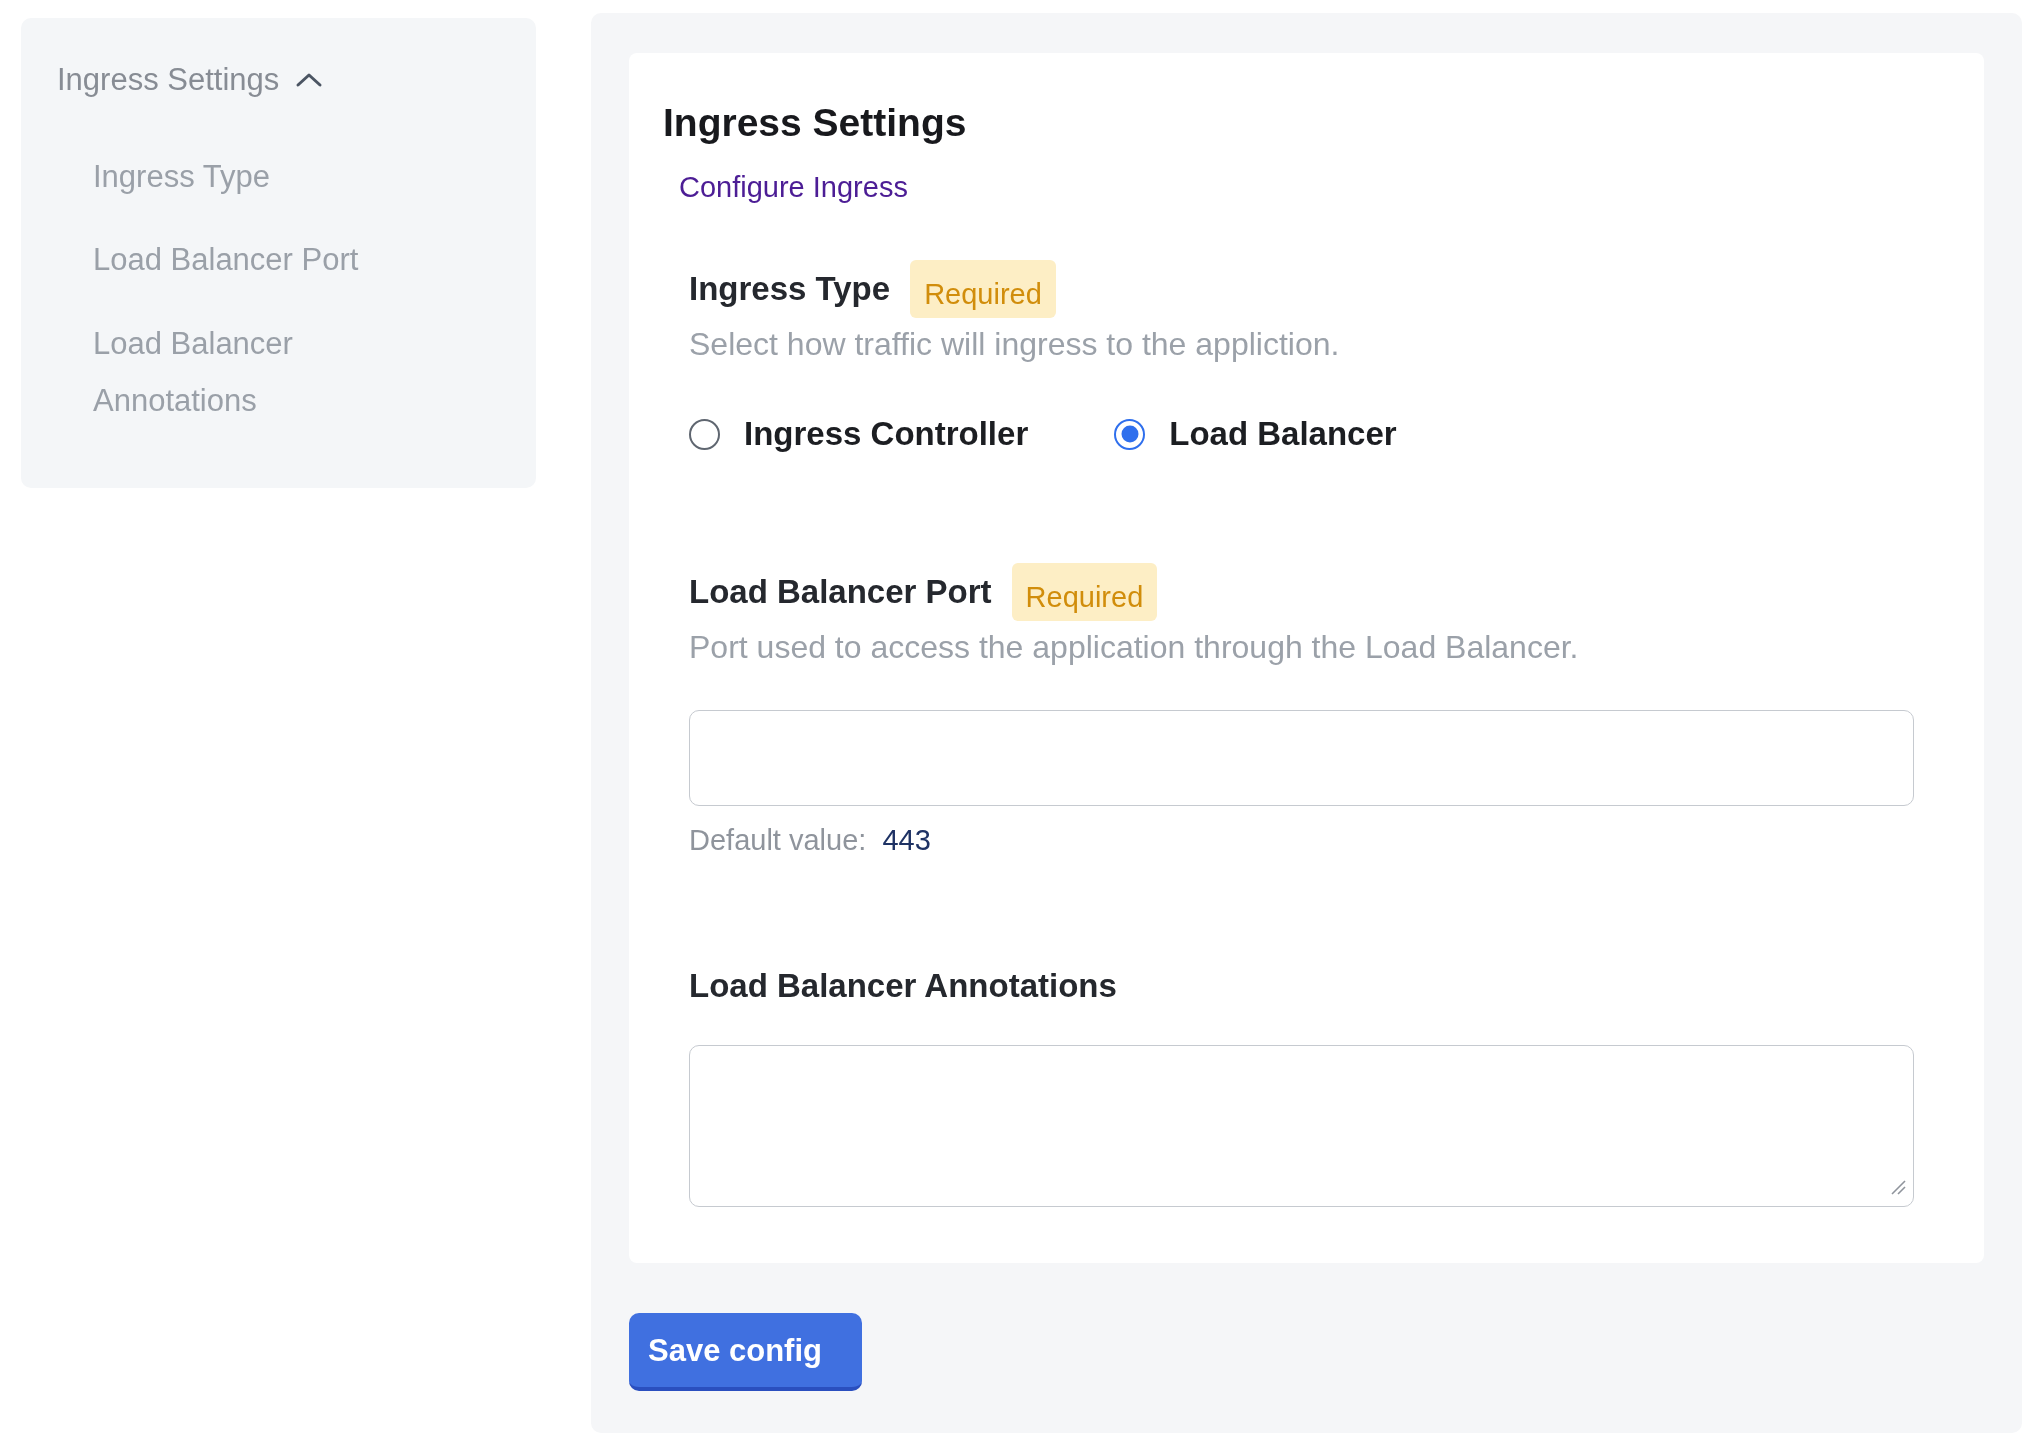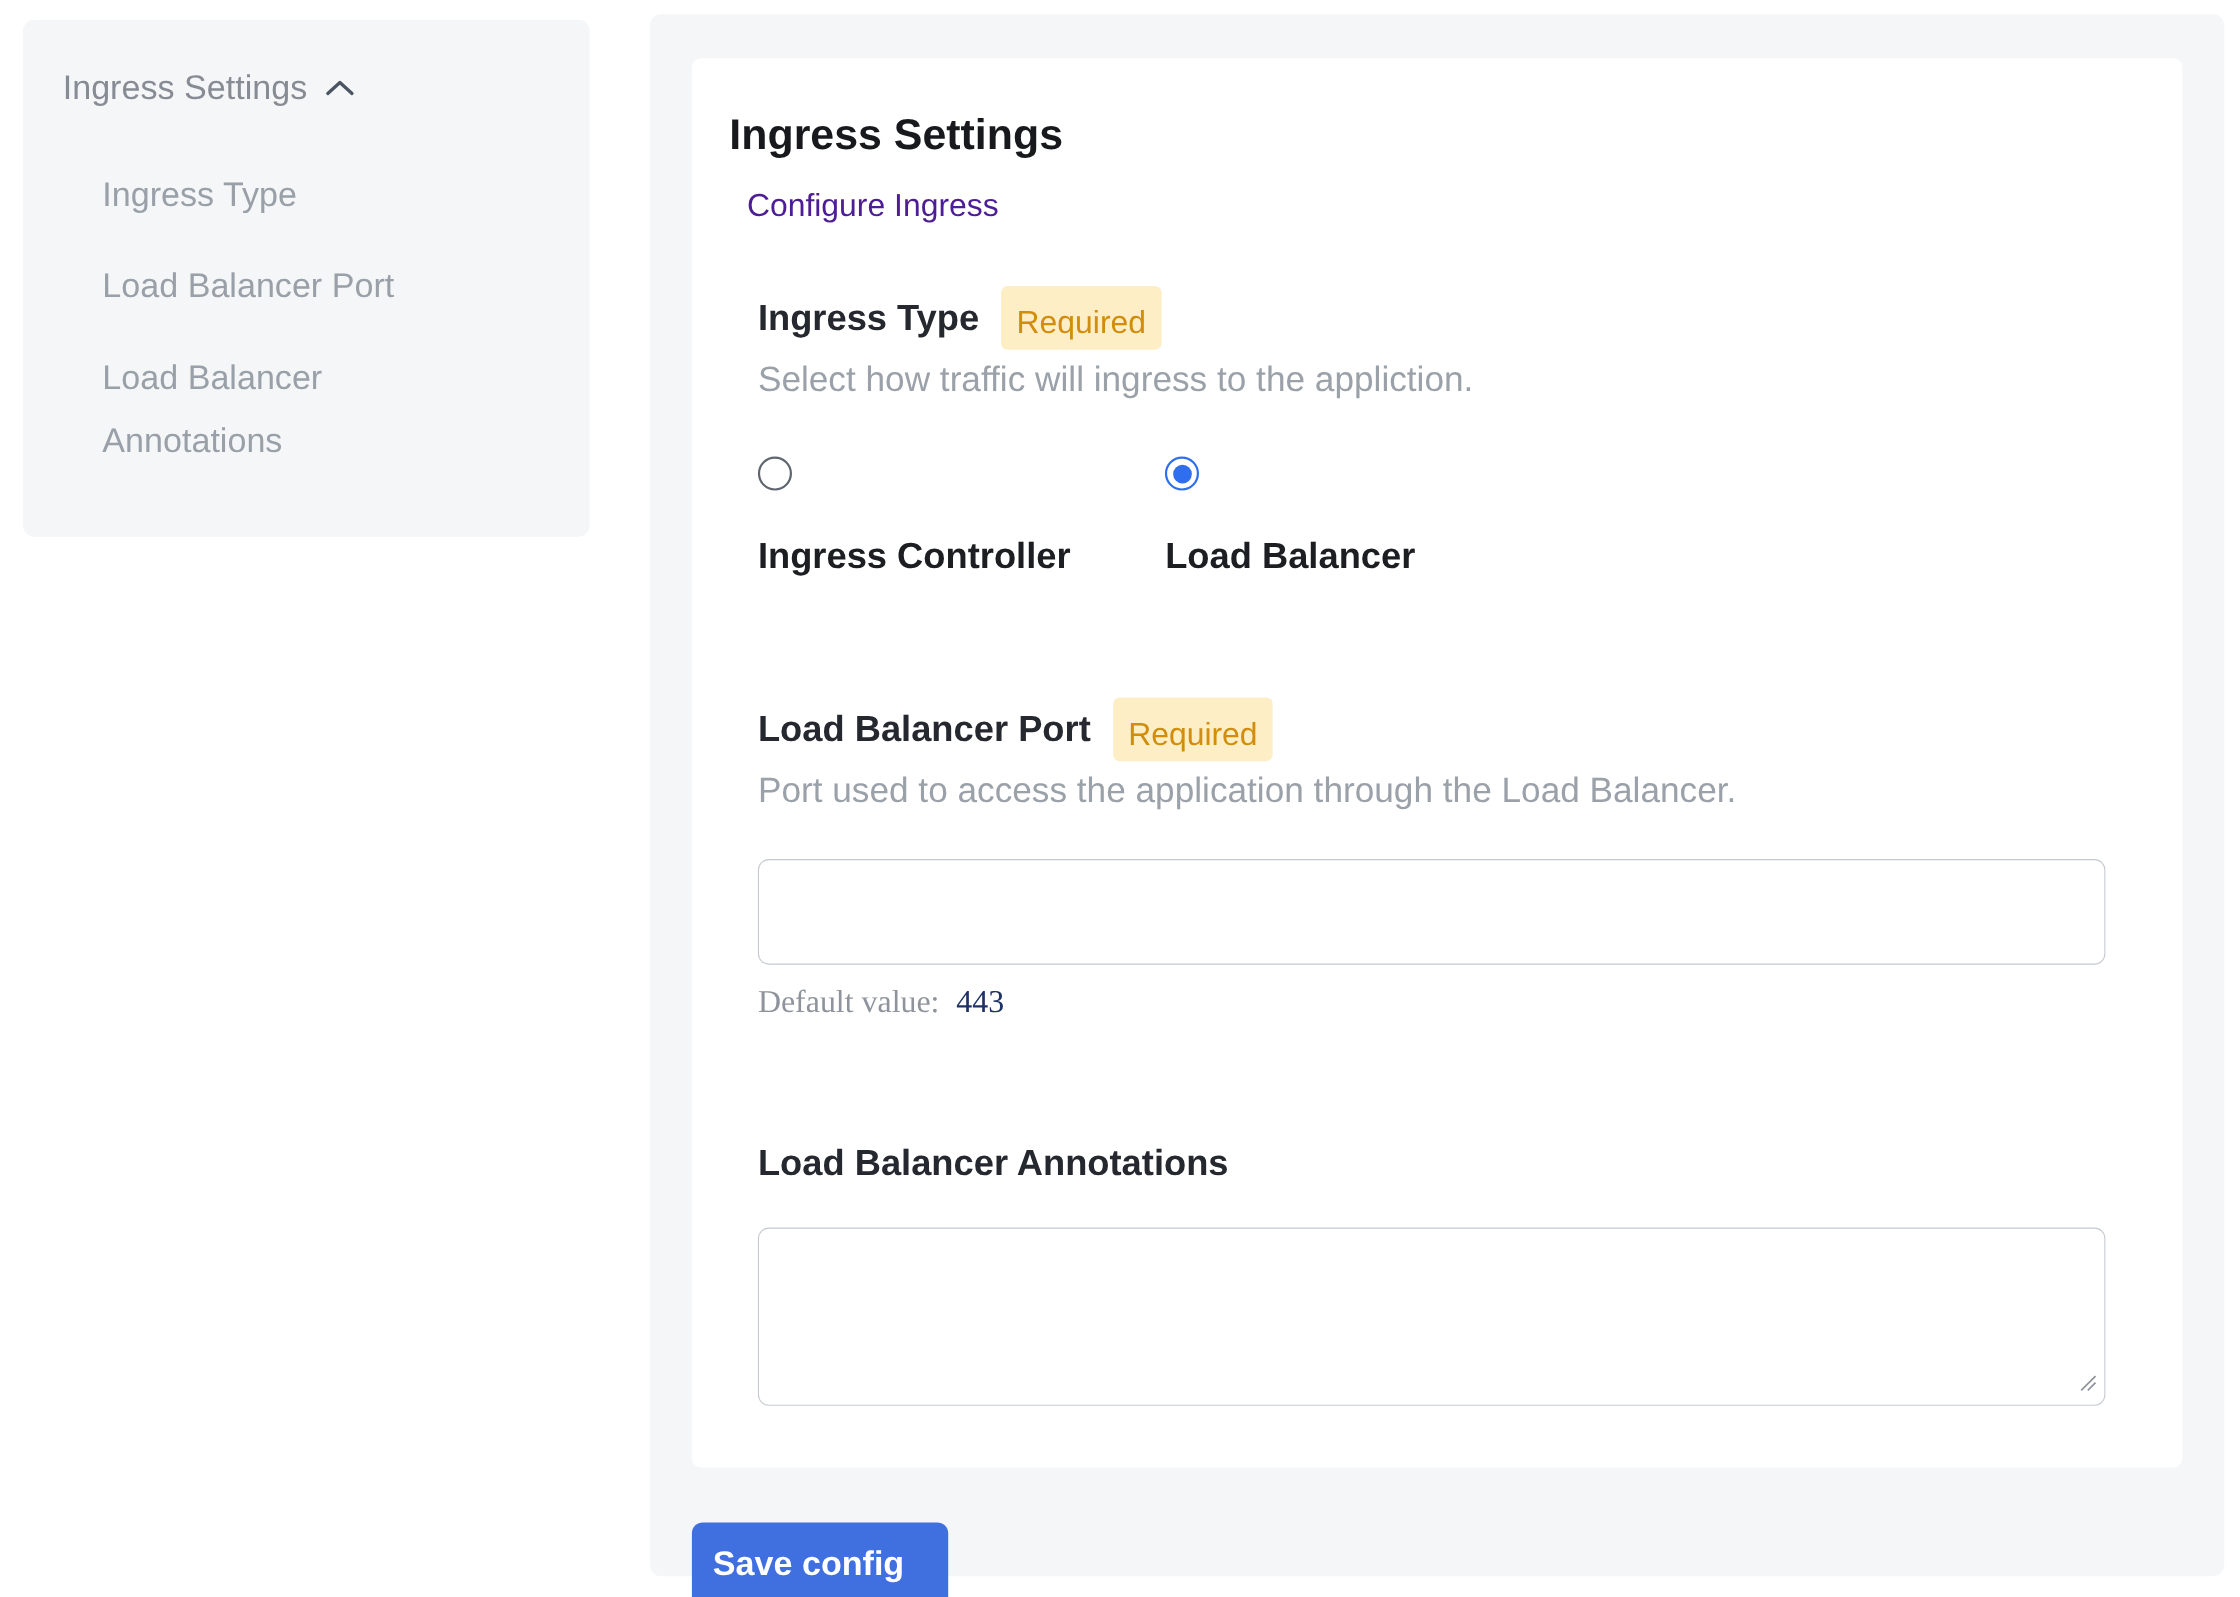--- a/index.html
+++ b/index.html
@@ -102,23 +102,23 @@
   }
   
   .radio-row {
     display: flex;
     align-items: center;
     gap: 86px;
     margin-top: 52px;
   }
   .radio-option {
     display: flex;
-    gap: 40px;
-    cursor: pointer;
-    flex-direction: column;
+    align-items: center;
+    gap: 24px;
+    cursor: pointer;
   }
   .radio {
     width: 31px;
     height: 31px;
     border-radius: 50%;
     border: 2.5px solid #5f6670;
     position: relative;
     flex: 0 0 31px;
   }
   .radio.selected { border-color: #2f6fed; }
@@ -149,21 +149,20 @@
     background: #ffffff;
     font-size: 30px;
     padding: 0 22px;
     outline: none;
     font-family: "Liberation Sans", sans-serif;
   }
   .default-row {
     margin-top: 18px;
     font-size: 29px;
     color: #8f949c;
-    font-family: Liberation Serif, serif;
   }
   .default-value {
     color: #1e3264;
     font-weight: 500;
     margin-left: 8px;
   }
   .textarea-wrap {
     position: relative;
     margin-top: 40px;
     width: 1225px;

